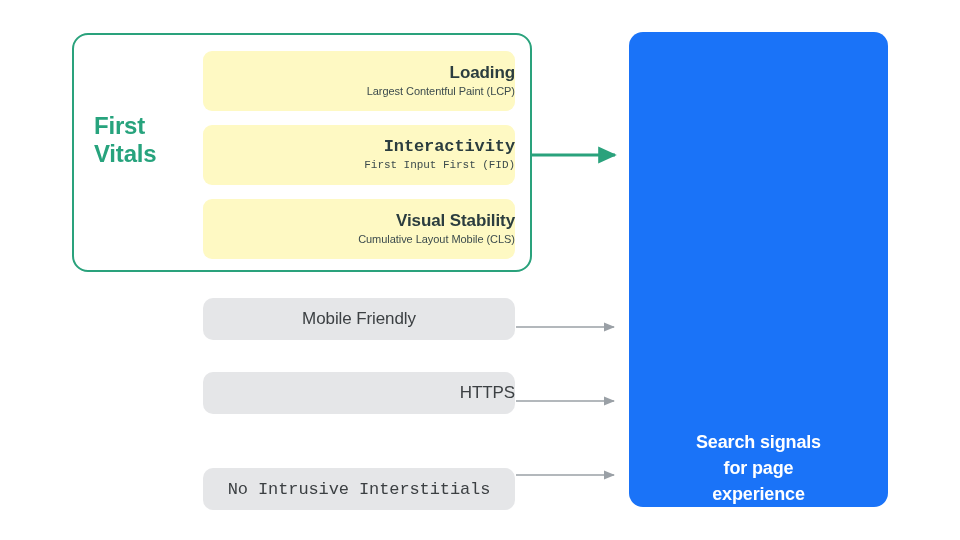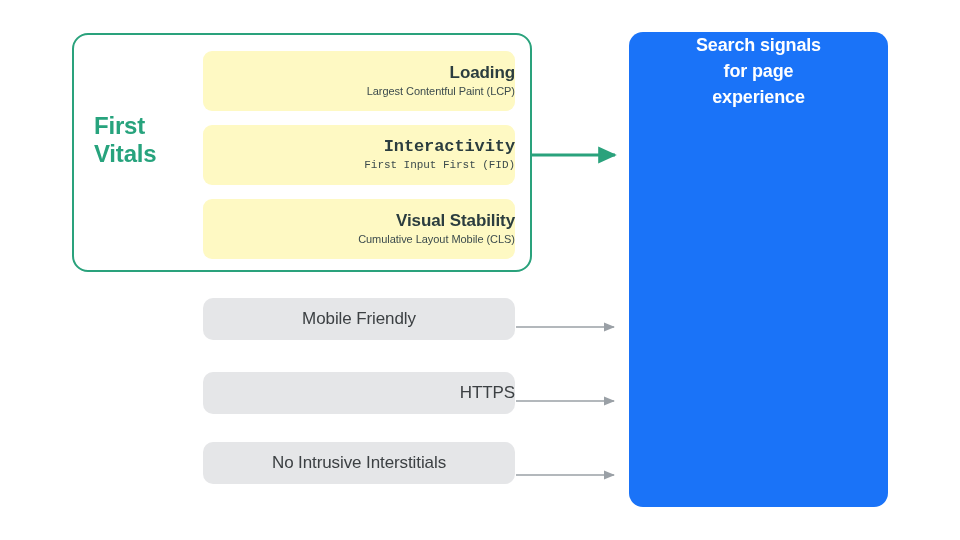--- a/index.html
+++ b/index.html
@@ -84,39 +84,39 @@
     height: 42px;
     background: #e5e6e8;
     border-radius: 10px;
     box-sizing: border-box;
     display: flex;
     align-items: center;
     justify-content: center;
   }
   .signal-box.s0 { top: 298px; }
   .signal-box.s1 { top: 372px; justify-content: flex-end; }
-  .signal-box.s2 { top: 442px; }
+  .signal-box.s2 { top: 468px; font-family: Liberation Mono, monospace; }
   .signal-label {
     color: #3c4043;
     font-size: 17px;
     font-weight: normal;
     letter-spacing: -0.1px;
   }
 
   
   .dest-box {
     position: absolute;
     left: 629px;
     top: 32px;
     width: 259px;
     height: 475px;
     background: #1a73f8;
     border-radius: 14px;
     display: flex;
-    align-items: flex-start;
+    align-items: flex-end;
     justify-content: center;
   }
   .dest-text {
     color: #ffffff;
     font-size: 18px;
     font-weight: bold;
     line-height: 26px;
     text-align: center;
     letter-spacing: -0.15px;
     white-space: pre-line;

